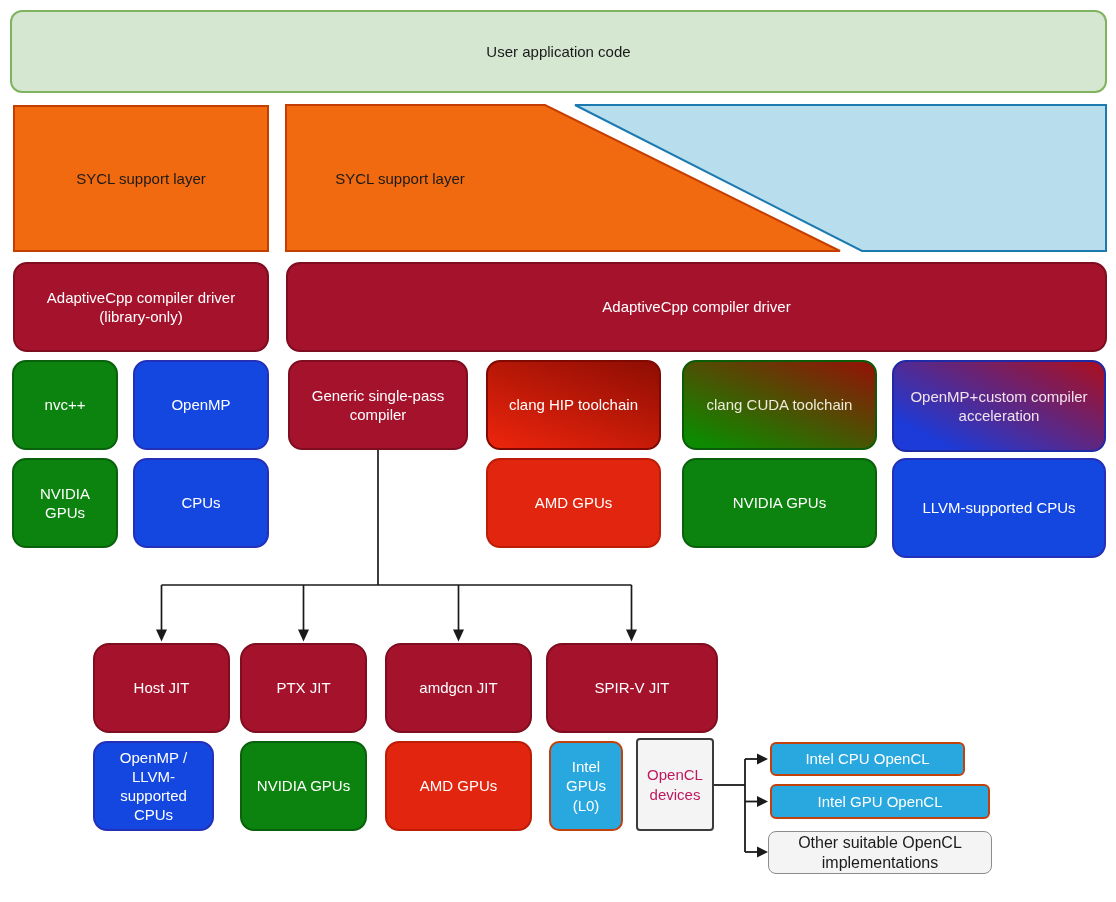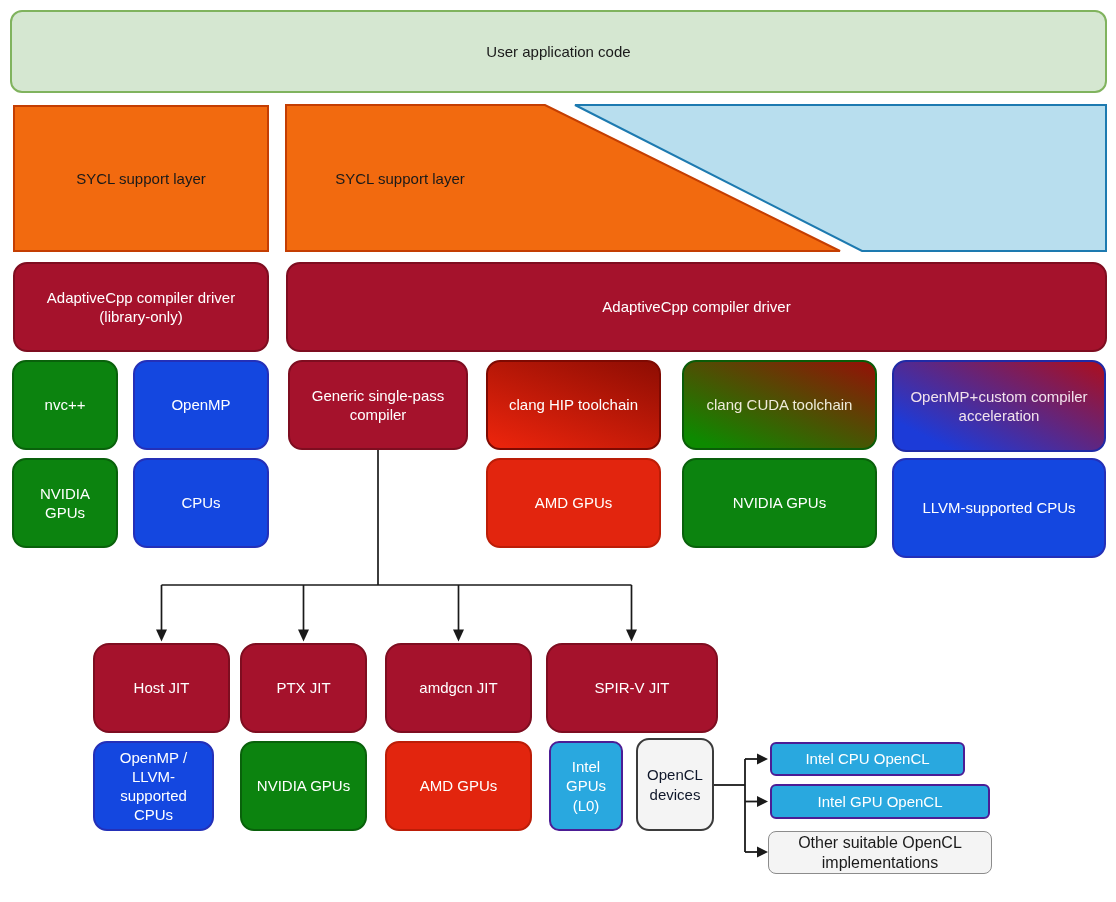--- a/index.html
+++ b/index.html
@@ -7,21 +7,21 @@
           font-family:"Liberation Sans", sans-serif;overflow:hidden;}
   svg.overlay{position:absolute;left:0;top:0;width:1116px;height:902px;}
   .box{position:absolute;box-sizing:border-box;display:flex;align-items:center;justify-content:center;
        text-align:center;font-size:15px;line-height:1.27;padding:12px 6px;white-space:pre-line;}
   .lbl{position:absolute;box-sizing:border-box;display:flex;align-items:center;justify-content:center;
        text-align:center;font-size:15px;color:#1a1a1a;}
   .dk{color:#ffffff;background:#A5122C;border:2px solid #7E0D20;border-radius:16px;}
   .gr{color:#ffffff;background:#0C830F;border:2px solid #09610B;border-radius:14px;}
   .bl{color:#ffffff;background:#1447E0;border:2px solid #2430B8;border-radius:14px;}
   .rd{color:#ffffff;background:#E2250E;border:2px solid #BC1D07;border-radius:14px;}
-  .cy{color:#ffffff;background:#29A8DF;border:2px solid #4c1d95;border-radius:10px;}
+  .cy{color:#ffffff;background:#29A8DF;border:2px solid #c2410c;border-radius:10px;}
 
   #b-user{left:10px;top:10px;width:1097px;height:83px;background:#D5E7D1;
           border:2px solid #80B35E;border-radius:12px;color:#1a1a1a;}
   #b-sycl-left{left:13px;top:105px;width:256px;height:147px;background:#F26A0F;
           border:2px solid #C43E02;color:#1a1a1a;}
   #lbl-sycl-mid{left:300px;top:105px;width:200px;height:146px;}
   #lbl-cpp{left:770px;top:107px;width:310px;height:122px;}
   #b-drv-lib{left:13px;top:262px;width:256px;height:90px;border-radius:14px;}
   #b-drv{left:286px;top:262px;width:821px;height:90px;border-radius:14px;}
 
@@ -44,21 +44,21 @@
   #b-hostjit{left:93px;top:643px;width:137px;height:90px;}
   #b-ptxjit{left:240px;top:643px;width:127px;height:90px;}
   #b-amdgcnjit{left:385px;top:643px;width:147px;height:90px;}
   #b-spirvjit{left:546px;top:643px;width:172px;height:90px;}
 
   #b-omp-llvm{left:93px;top:741px;width:121px;height:90px;padding:2px 18px;text-align:center;}
   #b-nvgpu3{left:240px;top:741px;width:127px;height:90px;}
   #b-amd2{left:385px;top:741px;width:147px;height:90px;}
   #b-intel-l0{left:549px;top:741px;width:74px;height:90px;}
   #b-ocl-dev{left:636px;top:738px;width:78px;height:93px;background:#F4F4F4;
-             border:2px solid #3B3B3B;border-radius:13px;color:#0f172a;}
+             border:2px solid #3B3B3B;border-radius:4px;color:#be185d;}
   #b-intel-cpu{left:770px;top:742px;width:195px;height:34px;border-radius:6px;}
   #b-intel-gpu{left:770px;top:784px;width:220px;height:35px;border-radius:6px;}
   #b-other-ocl{left:768px;top:831px;width:224px;height:43px;background:#F4F4F4;
              border:1.6px solid #8C8C8C;border-radius:8px;color:#1a1a1a;font-size:16px;line-height:1.25;}
 </style>
 </head>
 <body>
 
 <div class="canvas">
 

